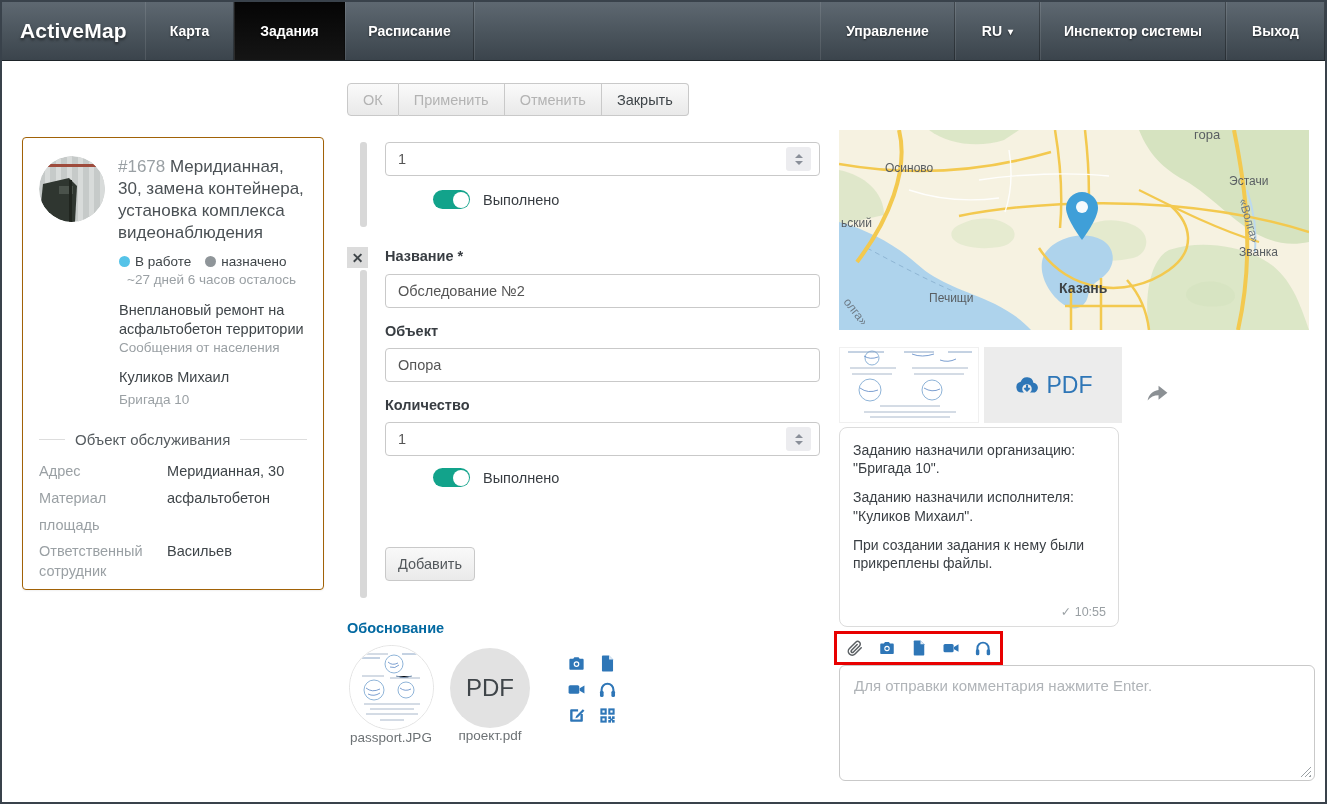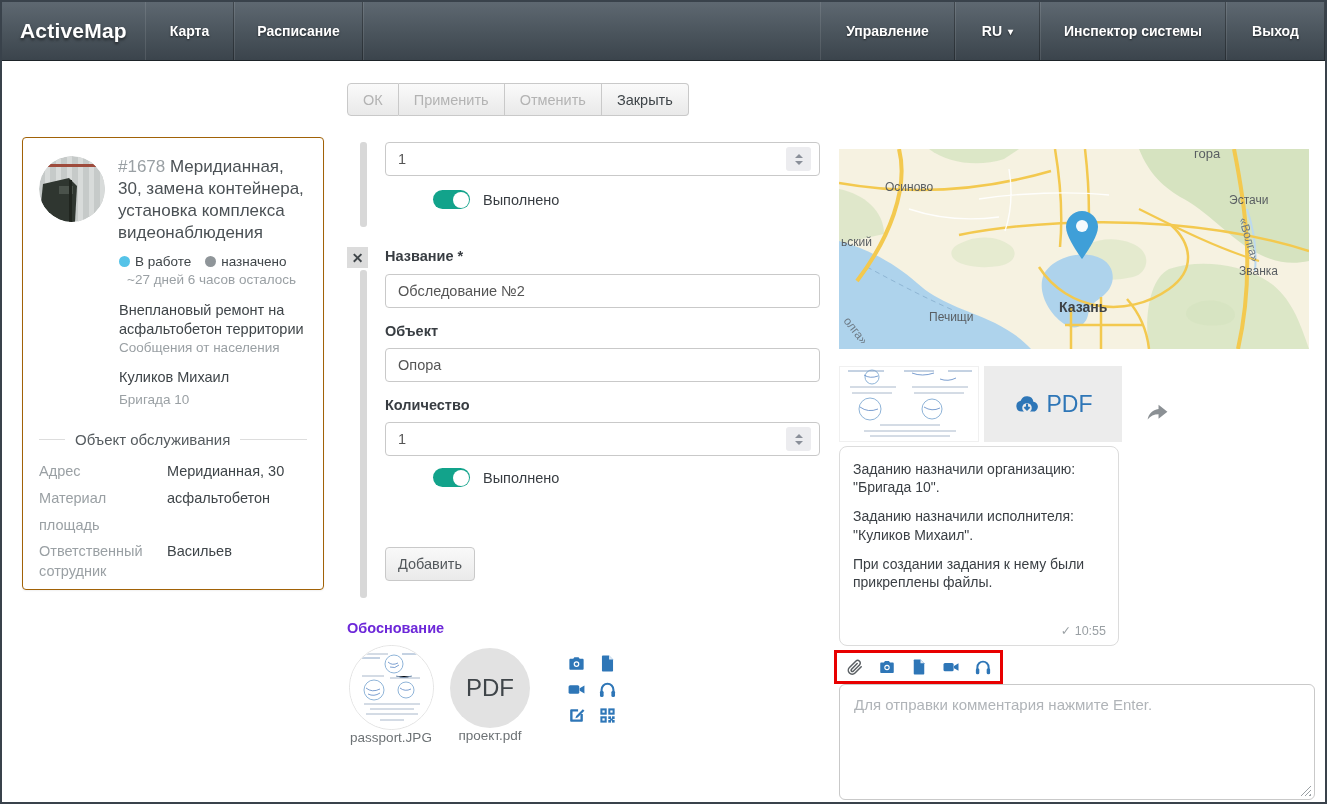--- a/index.html
+++ b/index.html
@@ -72,35 +72,35 @@
   .chev { width:0; height:0; border-left:4px solid transparent; border-right:4px solid transparent; }
   .chev-up { border-bottom:4px solid #8a8f99; } .chev-dn { border-top:4px solid #8a8f99; }
   .toggle-row { position:absolute; left:38px; display:flex; align-items:center; gap:13px;padding-left:48px; }
   .switch { width:37px; height:19px; border-radius:10px; background:#12a38b; position:relative; cursor:pointer; }
   .switch::after { content:""; position:absolute; right:1.5px; top:1.5px; width:16px; height:16px;
     border-radius:50%; background:#fff; }
   .toggle-label { font-size:14.5px; color:#383d42; }
   .add-btn { position:absolute; left:38px; top:410px; width:90px; height:34px;
     background:linear-gradient(#f9f9f9,#eaeaea); border:1px solid #c9c9c9; border-radius:4px;
     font-size:14.5px; color:#53585c; font-family:inherit; cursor:pointer; }
-  .just-label { position:absolute; left:0; top:483px; font-size:14.5px; font-weight:bold; color:#6d28d9; }
+  .just-label { position:absolute; left:0; top:483px; font-size:14.5px; font-weight:bold; color:#0369a1; }
   .att { position:absolute; text-align:center; cursor:pointer; }
   .att-passport { left:0; top:508px; width:88px; }
   .att-pdf { left:101px; top:511px; width:84px; }
   .circle-thumb { width:85px; height:85px; border-radius:50%; overflow:hidden; border:1px solid #e3e3e3; margin:0 auto; background:#fff; }
   .circle-pdf { width:80px; height:80px; border-radius:50%; background:#e2e2e2; display:flex;
     align-items:center; justify-content:center; font-size:24px; color:#3f4549; margin:0 auto; }
   .att-name { margin-top:0; font-size:13.5px; color:#6d7275; }
   .icon-grid { position:absolute; left:220px; top:517px; display:grid;
     grid-template-columns:22px 22px; grid-auto-rows:20px; gap:6px 9px; color:#2e76b7; }
   .icon-grid .ic { width:19px; height:19px; cursor:pointer; }
   .ic svg { display:block; width:100%; height:100%; }
 
   
-  .right-col { position:absolute; left:837px; top:147px; width:476px; height:655px; }
+  .right-col { position:absolute; left:837px; top:128px; width:476px; height:655px; }
   .map { position:absolute; left:0; top:0; width:470px; height:200px; overflow:hidden; cursor:grab; }
   .attach-row { position:absolute; left:0; top:217px; display:flex; }
   .tile-passport { width:140px; height:76px; background:#fff; border:1px solid #f0f0f0; overflow:hidden; cursor:pointer; }
   .tile-pdf { width:138px; height:76px; background:#ececec; margin-left:5px; display:flex;
     align-items:center; justify-content:center; gap:7px; color:#2e76b7; font-size:23px; cursor:pointer; }
   .share-btn { position:absolute; left:306px; top:251px; width:25px; height:25px; color:#8b9094; cursor:pointer; }
   .chat-bubble { position:absolute; left:0; top:297px; width:280px; height:200px; background:#fff;
     border:1px solid #dcdcdc; border-radius:8px; padding:13px 13px 6px; }
   .chat-bubble p { margin:0 0 11px; font-size:14px; line-height:1.3; color:#3a3f44; }
   .msg-meta { position:absolute; right:12px; bottom:7px; font-size:12.5px; color:#9aa0a4; }
@@ -115,20 +115,21 @@
     background:repeating-linear-gradient(135deg, transparent 0 2px, #9aa0a4 2px 3px); clip-path:polygon(100% 0, 100% 100%, 0 100%); }
 </style>
 </head>
 <body>
 
 <div class="page">
 
   <div class="navbar">
     <div class="brand">ActiveMap</div>
     <div class="nav-tab w-karta">Карта</div>
+    <div class="nav-tab w-zadaniya active">Задания</div>
     <div class="nav-tab w-raspisanie">Расписание</div>
     <div class="nav-spacer"></div>
     <div class="nav-tab w-upravlenie">Управление</div>
     <div class="nav-tab w-ru">
       <span>RU</span>
       <span class="caret">▾</span>
     </div>
     <div class="nav-tab w-inspektor">Инспектор системы</div>
     <div class="nav-tab w-vyhod">Выход</div>
   </div>

